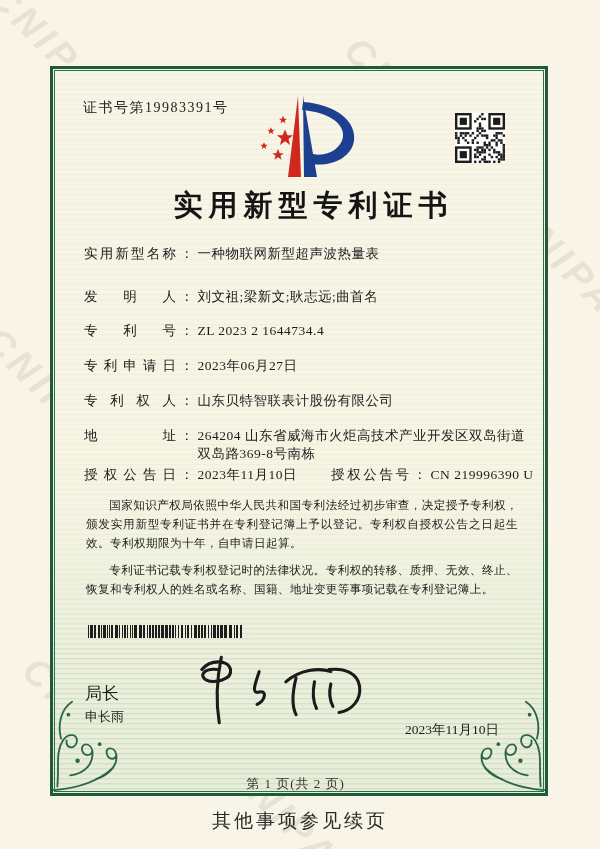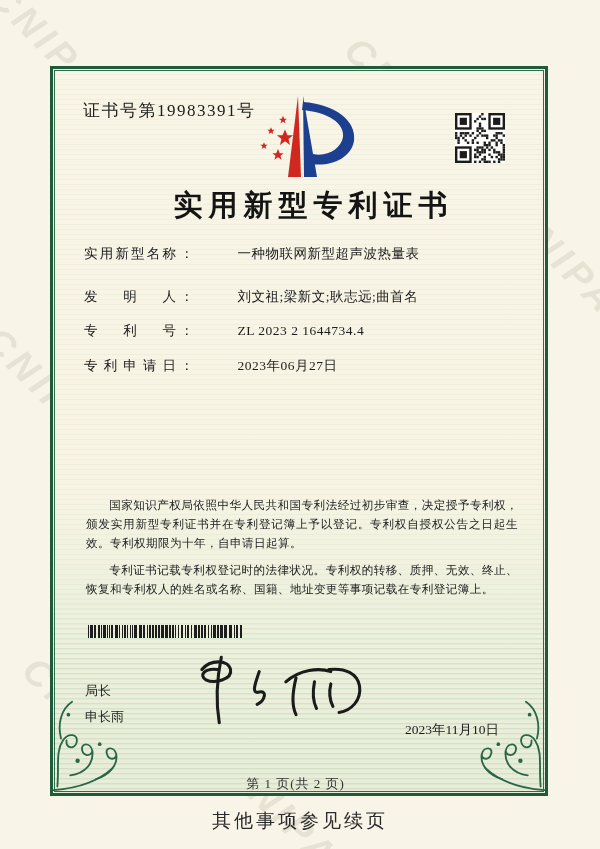--- a/index.html
+++ b/index.html
@@ -32,44 +32,44 @@
     content:"";position:absolute;inset:1px;border:1px solid #2f6c4b;pointer-events:none;
   }
   .green-wash{
     position:absolute;left:0;right:0;bottom:0;height:210px;
     background:repeating-linear-gradient(180deg, rgba(110,155,110,0.16) 0px, rgba(110,155,110,0.16) 1px, transparent 1px, transparent 5px);
     -webkit-mask-image:linear-gradient(to bottom,transparent 0,black 70px);
     mask-image:linear-gradient(to bottom,transparent 0,black 70px);
     pointer-events:none;
   }
   
-  .cert-number{position:absolute;left:30px;top:30px;font-size:17px;letter-spacing:1.5px;}
+  .cert-number{position:absolute;left:30px;top:30px;font-size:14px;letter-spacing:1.5px;}
   .logo{position:absolute;left:188px;top:22px;}
   .qr{position:absolute;left:402px;top:44px;background:#fdfdfb;}
   .title{
     position:absolute;left:0;right:0;top:117px;text-align:center;
     font-size:29px;font-weight:bold;letter-spacing:6px;color:#141414;padding-left:29px;
   }
   
   .row{position:absolute;left:31px;font-size:13.5px;line-height:18px;white-space:nowrap;}
   .lbl{display:inline-block;width:92px;text-align:justify;text-align-last:justify;vertical-align:top;}
   .colon{display:inline-block;margin:0 4px 0 4px;vertical-align:top;}
-  .val{display:inline-block;vertical-align:top;letter-spacing:0.5px;margin-left:40px;}
+  .val{display:inline-block;vertical-align:top;letter-spacing:0.5px;}
   .val-multiline{white-space:normal;width:342px;}
   .grp2{position:absolute;left:247px;top:0;}
   .grp2 .lbl{width:78px;}
   
   .paras{position:absolute;left:33px;top:428px;width:433px;}
   .paras p{
     margin:0 1px 9px 0;font-size:11.6px;line-height:1.62;text-indent:2em;
     text-align:justify;letter-spacing:0.4px;color:#222;
   }
   
   .barcode{position:absolute;left:35px;top:556px;}
-  .sig-title{position:absolute;left:32px;top:613px;font-family:"Liberation Sans","DejaVu Sans",sans-serif;font-size:13px;color:#1f1f1f;}
+  .sig-title{position:absolute;left:32px;top:613px;font-family:"Liberation Sans","DejaVu Sans",sans-serif;font-size:17px;color:#1f1f1f;}
   .sig-name{position:absolute;left:32px;top:639px;font-family:"Liberation Sans","DejaVu Sans",sans-serif;font-size:13px;color:#1f1f1f;}
   .sig-hand{position:absolute;left:112px;top:578px;}
   .sig-date{position:absolute;left:352px;top:652px;font-size:13.5px;}
   .page-num{position:absolute;left:0;right:7px;top:706px;text-align:center;font-size:13px;letter-spacing:1px;color:#333;}
   
   .orn{position:absolute;bottom:-3px;pointer-events:none;}
   .orn-left{left:-3px;}
   .orn-right{right:-3px;transform:scaleX(-1);}
   .orn path{stroke:#2a6647;stroke-width:2;fill:none;stroke-linecap:round;}
   .orn .dot{fill:#2a6647;stroke:none;}
@@ -242,20 +242,32 @@
   </div>
   <div class="row" style="top:219px;">
     <span class="lbl">发明人</span><span class="colon">：</span><span class="val">刘文祖;梁新文;耿志远;曲首名</span>
   </div>
   <div class="row" style="top:253px;">
     <span class="lbl">专利号</span><span class="colon">：</span><span class="val">ZL 2023 2 1644734.4</span>
   </div>
   <div class="row" style="top:288px;">
     <span class="lbl">专利申请日</span><span class="colon">：</span><span class="val">2023年06月27日</span>
   </div>
+  <div class="row" style="top:323px;">
+    <span class="lbl">专利权人</span><span class="colon">：</span><span class="val">山东贝特智联表计股份有限公司</span>
+  </div>
+  <div class="row" style="top:358px;">
+    <span class="lbl">地址</span><span class="colon">：</span><span class="val val-multiline"><span>264204 山东省威海市火炬高技术产业开发区双岛街道</span><br><span>双岛路369-8号南栋</span></span>
+  </div>
+  <div class="row" style="top:397px;">
+    <span class="lbl">授权公告日</span><span class="colon">：</span><span class="val">2023年11月10日</span>
+    <span class="grp2">
+      <span class="lbl">授权公告号</span><span class="colon">：</span><span class="val">CN 219996390 U</span>
+    </span>
+  </div>
 
   <div class="paras">
     <p>国家知识产权局依照中华人民共和国专利法经过初步审查，决定授予专利权，颁发实用新型专利证书并在专利登记簿上予以登记。专利权自授权公告之日起生效。专利权期限为十年，自申请日起算。</p>
     <p>专利证书记载专利权登记时的法律状况。专利权的转移、质押、无效、终止、恢复和专利权人的姓名或名称、国籍、地址变更等事项记载在专利登记簿上。</p>
   </div>
 
   <svg class="barcode" id="barcode" width="158" height="13" viewBox="0 0 158 13">
       <rect x="0" y="0" width="1" height="13"></rect>
       <rect x="2" y="0" width="3" height="13"></rect>
       <rect x="6" y="0" width="2" height="13"></rect>

